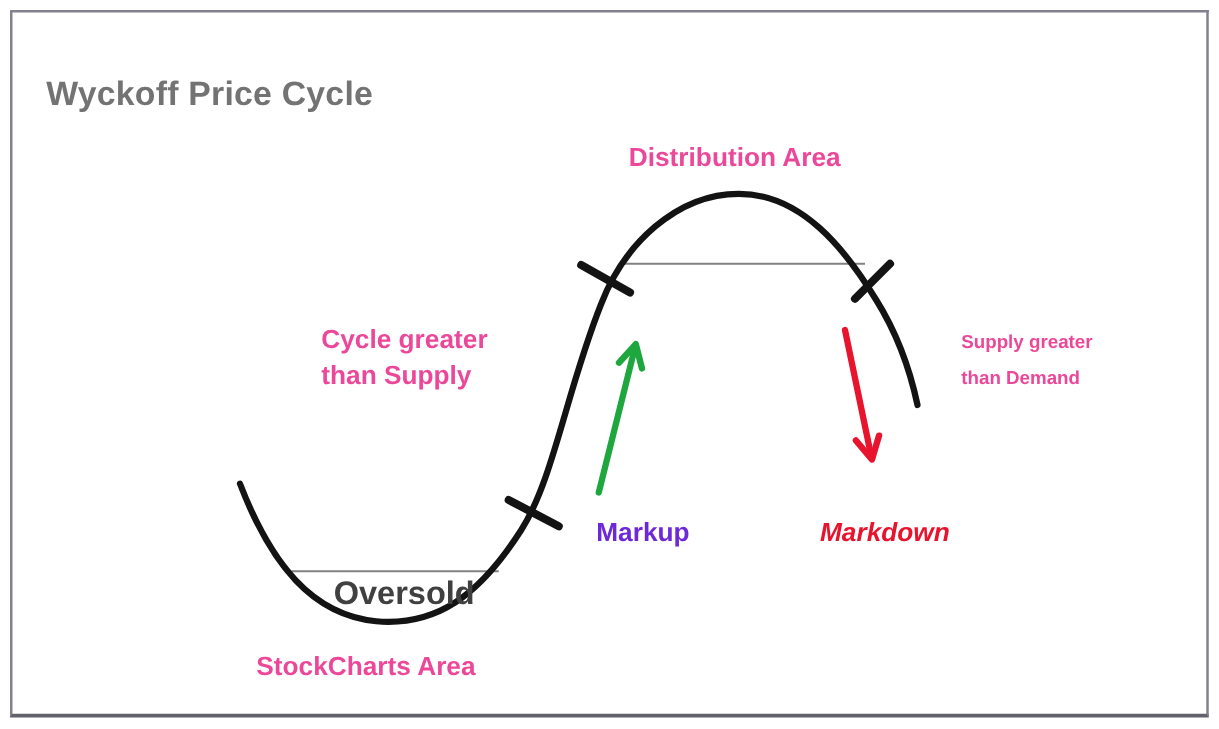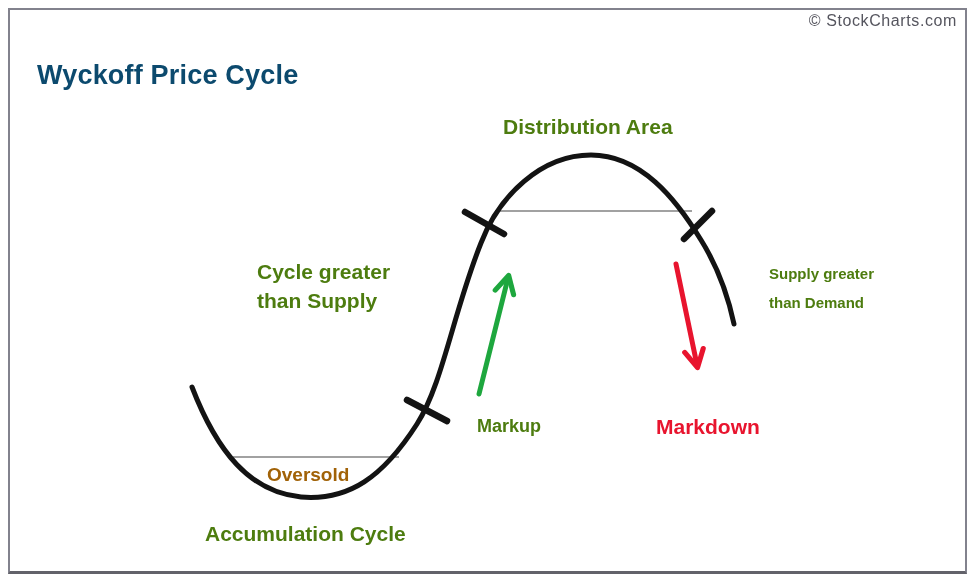--- a/index.html
+++ b/index.html
@@ -15,45 +15,45 @@
     left:8px;top:8px;width:959px;height:566px;
     border:2px solid #82828d;
     border-bottom:3px solid #62626a;
     box-sizing:border-box;
     pointer-events:none;
   }
   svg.diagram{position:absolute;left:0;top:0;}
   .lbl{
     position:absolute;
     font-weight:bold;
-    color:#4d7c0f;
+    color:#ec4899;
     white-space:pre-line;
     line-height:29px;
   }
   .title{
     left:37px;top:61px;
     font-size:27px;
-    color:#0c4a6e;
+    color:#737373;
     letter-spacing:0.2px;
   }
   .watermark{
     position:absolute;
     top:12px;right:18px;
     font-size:16px;
     font-weight:normal;
     color:#55555e;
     letter-spacing:0.6px;
   }
   .distribution{left:503px;top:112px;font-size:21px;}
   .overbought{left:509px;top:184px;font-size:21px;color:#16162c;}
   .demand{left:257px;top:257px;font-size:21px;}
   .supply{left:769px;top:259px;font-size:15px;}
-  .markup{left:477px;top:412px;font-size:18px;color:#4d7c0f;}
-  .markdown{left:656px;top:412px;font-size:21px;color:#e8142e;}
-  .oversold{left:267px;top:460px;font-size:19px;color:#a16207;}
+  .markup{left:477px;top:412px;font-size:21px;color:#6d28d9;}
+  .markdown{left:656px;top:412px;font-size:21px;color:#e8142e;font-style:italic;}
+  .oversold{left:267px;top:460px;font-size:26px;color:#404040;}
   .accumulation{left:205px;top:519px;font-size:21px;}
 </style>
 </head>
 <body>
 
 <div id="stage">
 
   <div class="frame"></div>
 
   <svg class="diagram" width="975" height="583" viewBox="0 0 975 583">
@@ -78,34 +78,33 @@
              C 716 264, 727 291, 734 324" fill="none" stroke-width="5" stroke-linecap="round" stroke="#131313"></path>
 
     <line x1="407" y1="400" x2="447" y2="421" stroke-width="6.5" stroke-linecap="round" stroke="#131313"></line>
     <line x1="465" y1="212" x2="504" y2="234" stroke-width="6.5" stroke-linecap="round" stroke="#131313"></line>
     <line x1="712" y1="211" x2="684" y2="239" stroke-width="6.5" stroke-linecap="round" stroke="#131313"></line>
 
     <line x1="479" y1="394" x2="508" y2="278" stroke-width="5" stroke-linecap="round" marker-end="url(#head-green)" stroke="#1ea73e"></line>
     <line x1="676" y1="264" x2="697" y2="365" stroke-width="5" stroke-linecap="round" marker-end="url(#head-red)" stroke="#e8142e"></line>
   </svg>
 
-  <div class="watermark">© StockCharts.com</div>
 
   <div class="lbl title">Wyckoff Price Cycle</div>
 
   <div class="lbl distribution">Distribution Area</div>
 
 
   <div class="lbl demand">Cycle greater
 than Supply</div>
 
   <div class="lbl supply">Supply greater
 than Demand</div>
 
   <div class="lbl markup">Markup</div>
 
   <div class="lbl markdown">Markdown</div>
 
   <div class="lbl oversold">Oversold</div>
 
-  <div class="lbl accumulation">Accumulation Cycle</div>
+  <div class="lbl accumulation">StockCharts Area</div>
 
 </div>
 
 </body></html>

